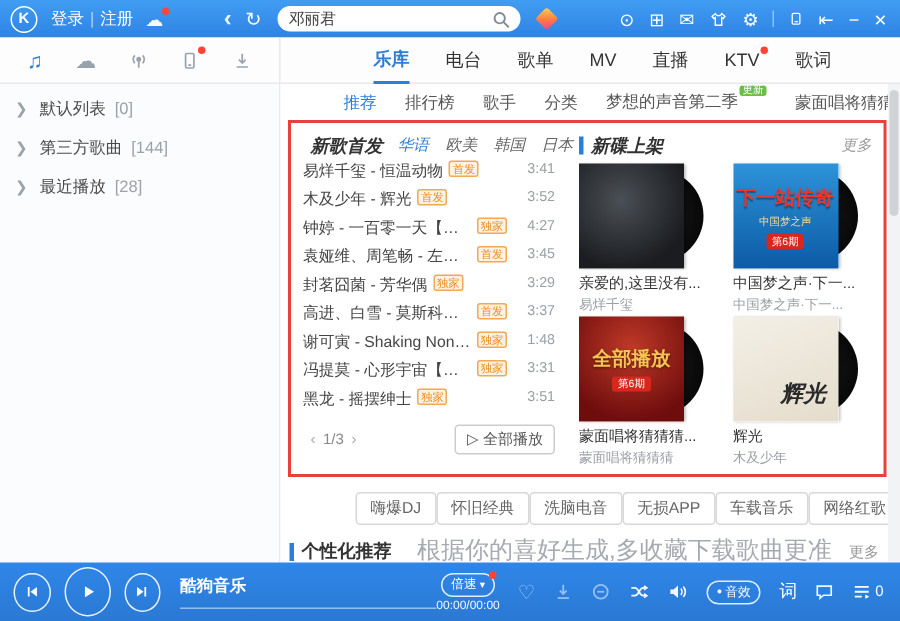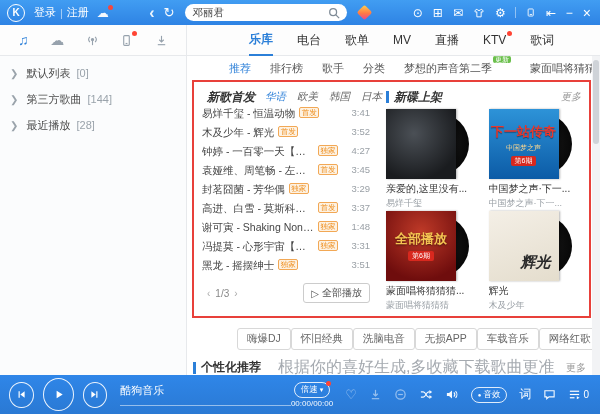--- a/index.html
+++ b/index.html
@@ -106,21 +106,21 @@
   .scrollbar{position:absolute;right:0;top:0;bottom:0;width:8px;background:#f2f3f5;}
   .scroll-thumb{position:absolute;top:4px;left:1px;width:6px;height:84px;background:#cfd3d8;border-radius:3px;}
   
   .playerbar{position:absolute;bottom:0;left:0;right:0;height:39px;
     background:linear-gradient(180deg,#2f86e8,#2a79d4);display:flex;align-items:center;color:#fff;}
   .pbtn{border:1.4px solid rgba(255,255,255,.9);border-radius:50%;display:flex;align-items:center;
     justify-content:center;cursor:pointer;}
   .pbtn.small{width:24px;height:24px;margin-left:9px;}
   .pbtn.big{width:31px;height:31px;margin-left:9px;}
   .track-info{margin-left:13px;width:182px;}
-  .track-title{font-size:11px;}
+  .track-title{font-size:11px;font-weight:bold;}
   .track-line{height:1px;background:rgba(255,255,255,.5);margin-top:7px;}
   .pctrls{margin-left:auto;display:flex;align-items:center;gap:12px;margin-right:11px;}
   .speed-block{display:flex;flex-direction:column;align-items:center;gap:1px;}
   .pill{border:1px solid rgba(255,255,255,.85);border-radius:8px;font-size:8.5px;
     padding:1px 6px;display:flex;align-items:center;gap:2px;position:relative;cursor:pointer;white-space:nowrap;}
   .pill .caret{font-size:7px;}
   .pill.rdot4::after{content:"";position:absolute;top:-2px;right:-2px;width:5px;height:5px;
     background:#ff4434;border-radius:50%;}
   .ptime{font-size:8px;opacity:.95;}
   .picon{opacity:.95;cursor:pointer;position:relative;}

